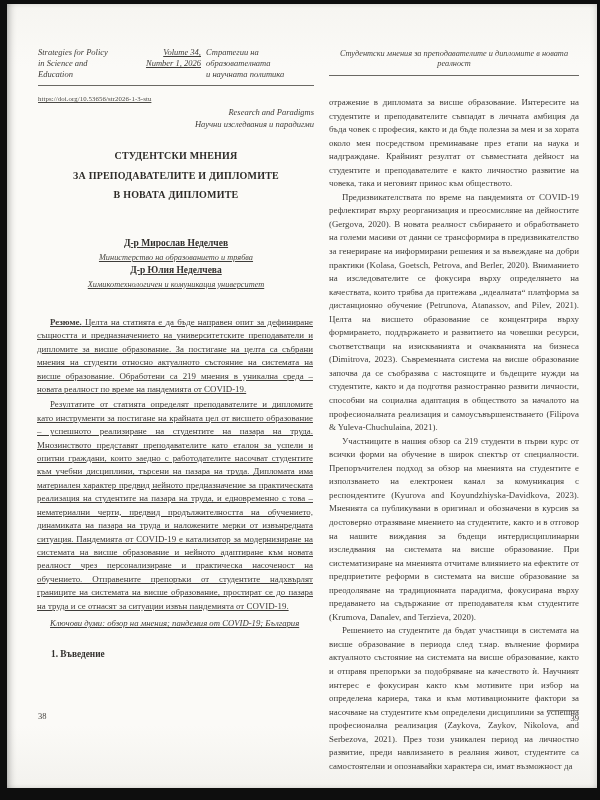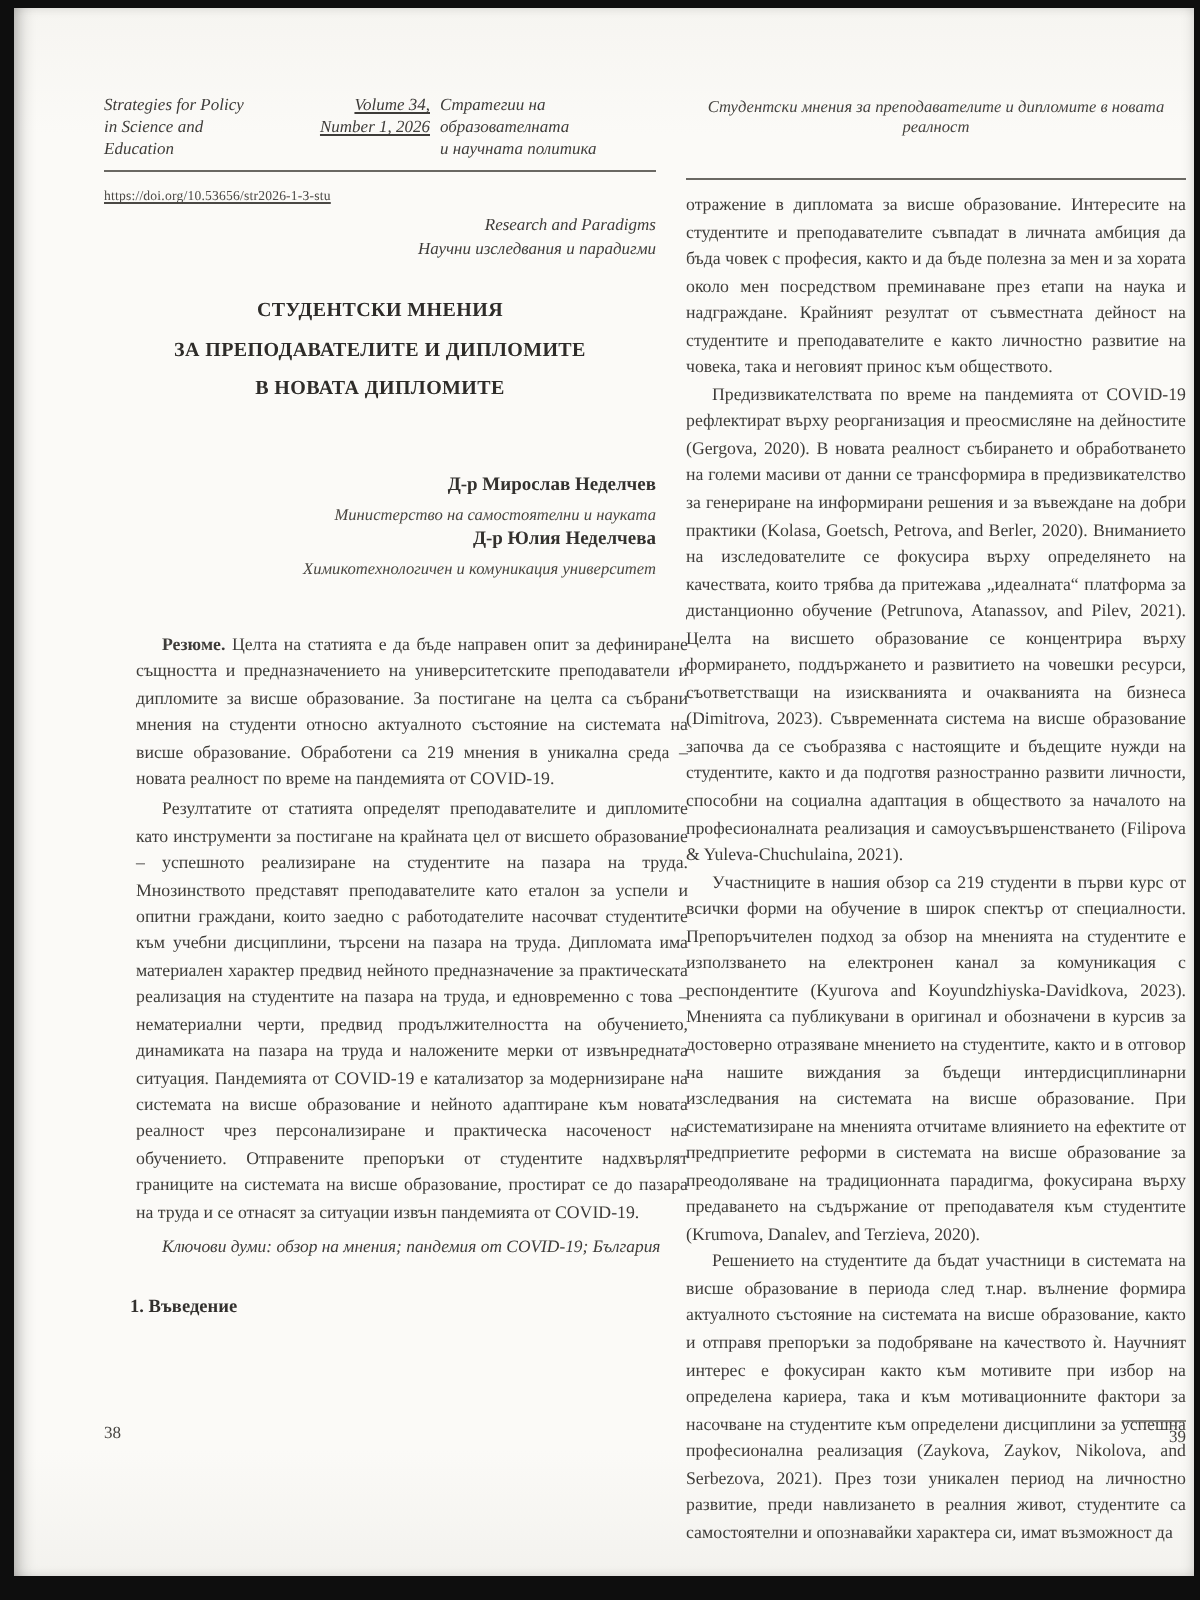--- a/index.html
+++ b/index.html
@@ -9,54 +9,54 @@
     font-family:"Liberation Serif","DejaVu Serif",serif;
   }
   .frame{position:relative;width:600px;height:800px;background:#0e0e0e;}
   .spread{
     position:absolute;left:7px;top:4px;width:590px;height:784px;
     background:linear-gradient(180deg,#f6f5f1 0%,#fbfaf7 8%,#fbfaf7 92%,#f3f2ee 100%);
     box-shadow:inset 6px 0 10px -6px rgba(0,0,0,.45), inset -3px 0 8px -5px rgba(0,0,0,.3);
     color:#3e3c39;
     filter:blur(0.28px);
   }
-  .abs{position:absolute;margin-left:14px;}
+  .abs{position:absolute;}
   
   .lp-header{
     left:31px;top:43px;width:276px;
     display:flex;justify-content:space-between;align-items:flex-start;
     font-style:italic;font-size:8.5px;line-height:11px;
     border-bottom:1px solid #6a6863;padding-bottom:5px;
   }
   .lp-header .cell{white-space:pre-line;}
   .lp-header .c-left{text-align:left;width:86px;}
   .lp-header .c-mid{text-align:right;width:72px;text-decoration:underline;}
   .lp-header .c-right{text-align:left;width:108px;}
   .lp-doi{left:31px;top:91px;font-size:6.8px;color:#4a4844;text-decoration:underline;letter-spacing:.1px;}
   .lp-rubric{left:31px;top:103px;width:276px;text-align:right;font-style:italic;font-size:8.5px;line-height:11.5px;}
   .lp-title{
     left:31px;top:142px;width:276px;text-align:center;
     font-weight:bold;font-size:10px;line-height:19.5px;color:#2e2c29;letter-spacing:.2px;
   }
-  .lp-authors{left:31px;top:233px;width:276px;text-align:right;line-height:13.5px;}
+  .lp-authors{left:31px;top:233px;width:276px;text-align:center;line-height:13.5px;text-decoration:underline;}
   .lp-authors .a-name{font-weight:bold;font-size:9.5px;color:#33312e;}
   .lp-authors .a-aff{font-style:italic;font-size:8.3px;color:#47453f;}
-  .lp-abstract{left:47px;top:312px;width:276px;font-size:8.9px;line-height:13.4px;text-align:justify;}
+  .lp-abstract{left:30px;top:312px;width:276px;font-size:8.9px;line-height:13.4px;text-align:justify;text-decoration:underline;}
   .lp-abstract p{margin:0 0 2px 0;text-indent:13px;}
   .lp-abstract .abs-label{font-weight:bold;}
   .lp-keywords{margin-top:4px;font-style:italic;font-size:8.7px;text-indent:13px;}
   .lp-intro{left:31px;top:644px;width:276px;font-size:8.9px;line-height:13.2px;text-align:justify;}
   .lp-intro h3{margin:0 0 2px 0;font-size:9.3px;font-weight:bold;color:#33312e;text-indent:13px;}
   .lp-intro p{margin:0;text-indent:13px;}
   .lp-pagenum{left:31px;top:707px;font-size:8.5px;color:#45433f;}
   
   .rp-head{
     left:322px;top:45px;width:250px;text-align:center;
     font-style:italic;font-size:8.3px;line-height:10px;
-    border-bottom:1px solid #6a6863;padding-bottom:20px;color:#45433f;
+    border-bottom:1px solid #6a6863;padding-bottom:6px;color:#45433f;
   }
   .rp-body{left:322px;top:92px;width:250px;font-size:8.9px;line-height:13.55px;text-align:justify;}
   .rp-body p{margin:0;text-indent:13px;}
   .rp-body p.cont{text-indent:0;}
   .rp-endrule{left:540px;top:706px;width:32px;border-top:1px solid #8a8882;height:0;}
   .rp-pagenum{left:322px;top:709px;width:250px;text-align:right;font-size:8.5px;color:#45433f;}
 </style>
 </head>
 <body>
 
@@ -80,21 +80,21 @@
     </div>
 
     <div class="abs lp-title">
       <div>СТУДЕНТСКИ МНЕНИЯ</div>
       <div>ЗА ПРЕПОДАВАТЕЛИТЕ И ДИПЛОМИТЕ</div>
       <div>В НОВАТА ДИПЛОМИТЕ</div>
     </div>
 
     <div class="abs lp-authors">
       <div class="a-name">Д-р Мирослав Неделчев</div>
-      <div class="a-aff">Министерство на самостоятелни и науката</div>
+      <div class="a-aff">Министерство на образованието и трябва</div>
       <div class="a-name">Д-р Юлия Неделчева</div>
       <div class="a-aff">Химикотехнологичен и комуникация университет</div>
     </div>
 
     <div class="abs lp-abstract">
       <p><span class="abs-label">Резюме.</span><span> Целта на статията е да бъде направен опит за дефиниране същността и предназначението на университетските преподаватели и дипломите за висше образование. За постигане на целта са събрани мнения на студенти относно актуалното състояние на системата на висше образование. Обработени са 219 мнения в уникална среда – новата реалност по време на пандемията от COVID-19.</span></p>
       <p>Резултатите от статията определят преподавателите и дипломите като инструменти за постигане на крайната цел от висшето образование – успешното реализиране на студентите на пазара на труда. Мнозинството представят преподавателите като еталон за успели и опитни граждани, които заедно с работодателите насочват студентите към учебни дисциплини, търсени на пазара на труда. Дипломата има материален характер предвид нейното предназначение за практическата реализация на студентите на пазара на труда, и едновременно с това – нематериални черти, предвид продължителността на обучението, динамиката на пазара на труда и наложените мерки от извънредната ситуация. Пандемията от COVID-19 е катализатор за модернизиране на системата на висше образование и нейното адаптиране към новата реалност чрез персонализиране и практическа насоченост на обучението. Отправените препоръки от студентите надхвърлят границите на системата на висше образование, простират се до пазара на труда и се отнасят за ситуации извън пандемията от COVID-19.</p>
       <div class="lp-keywords">Ключови думи: обзор на мнения; пандемия от COVID-19; България</div>
     </div>
 

